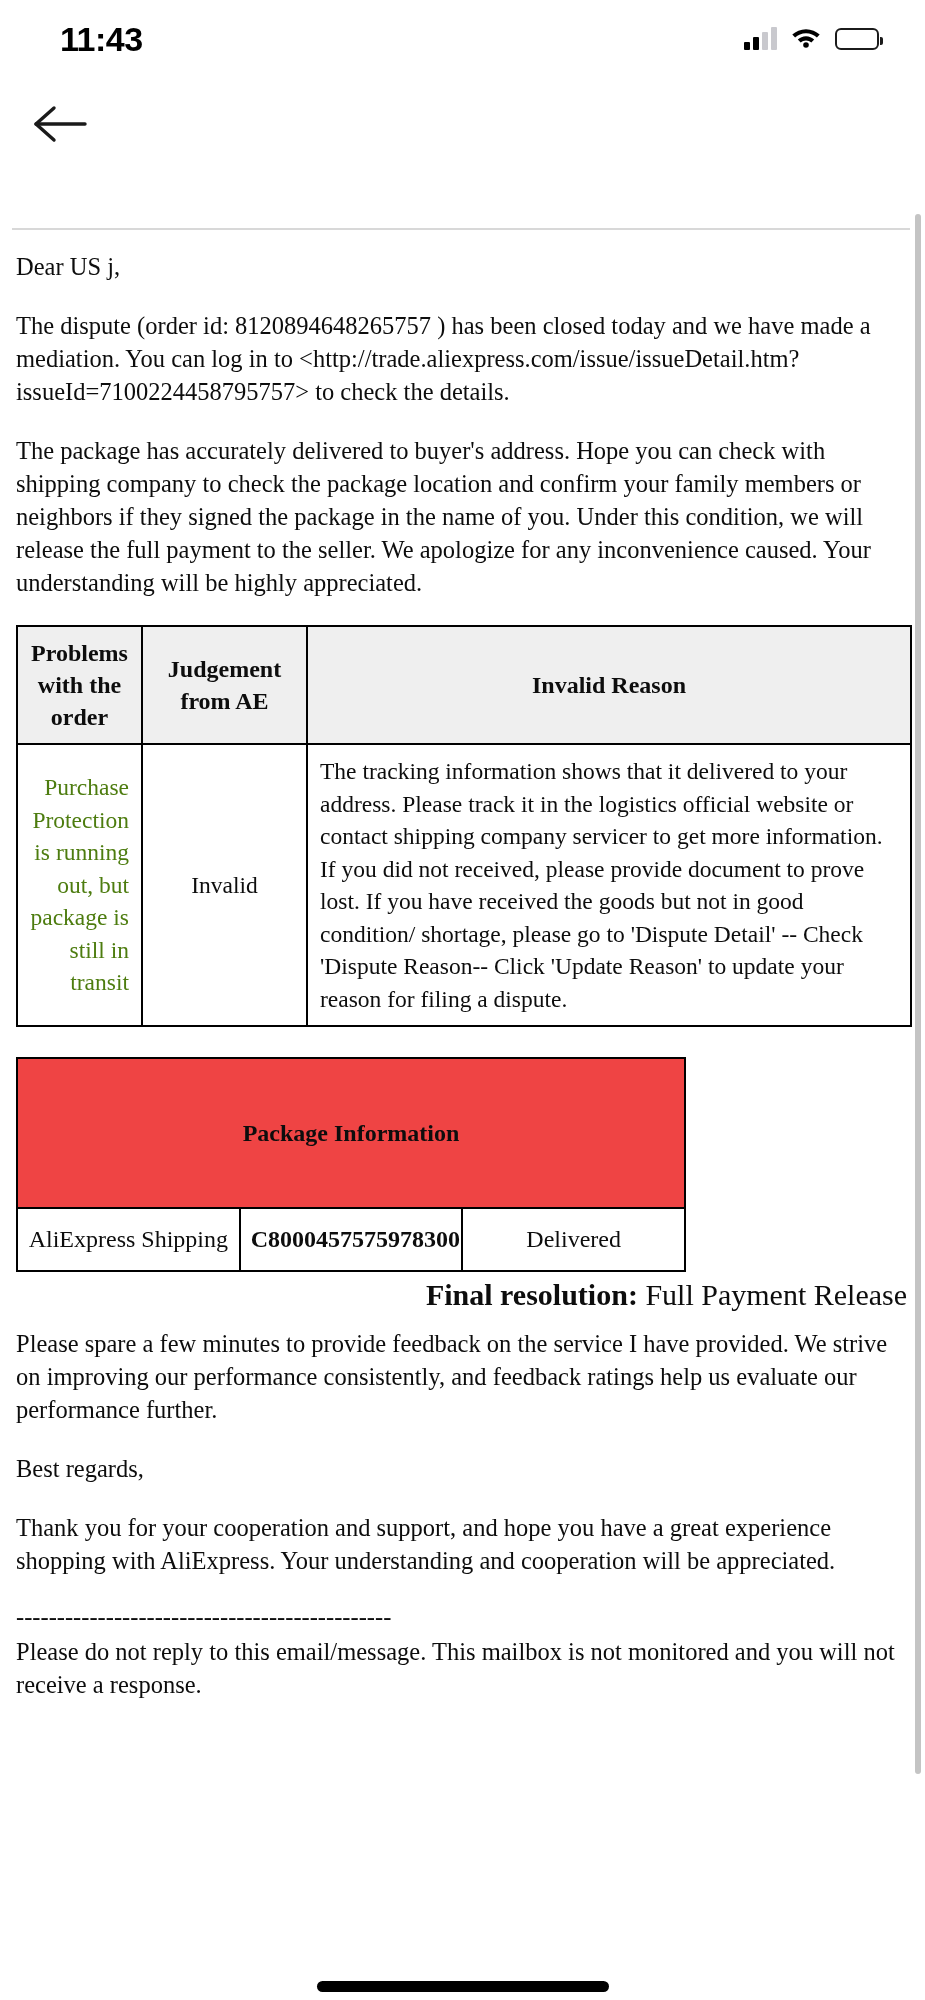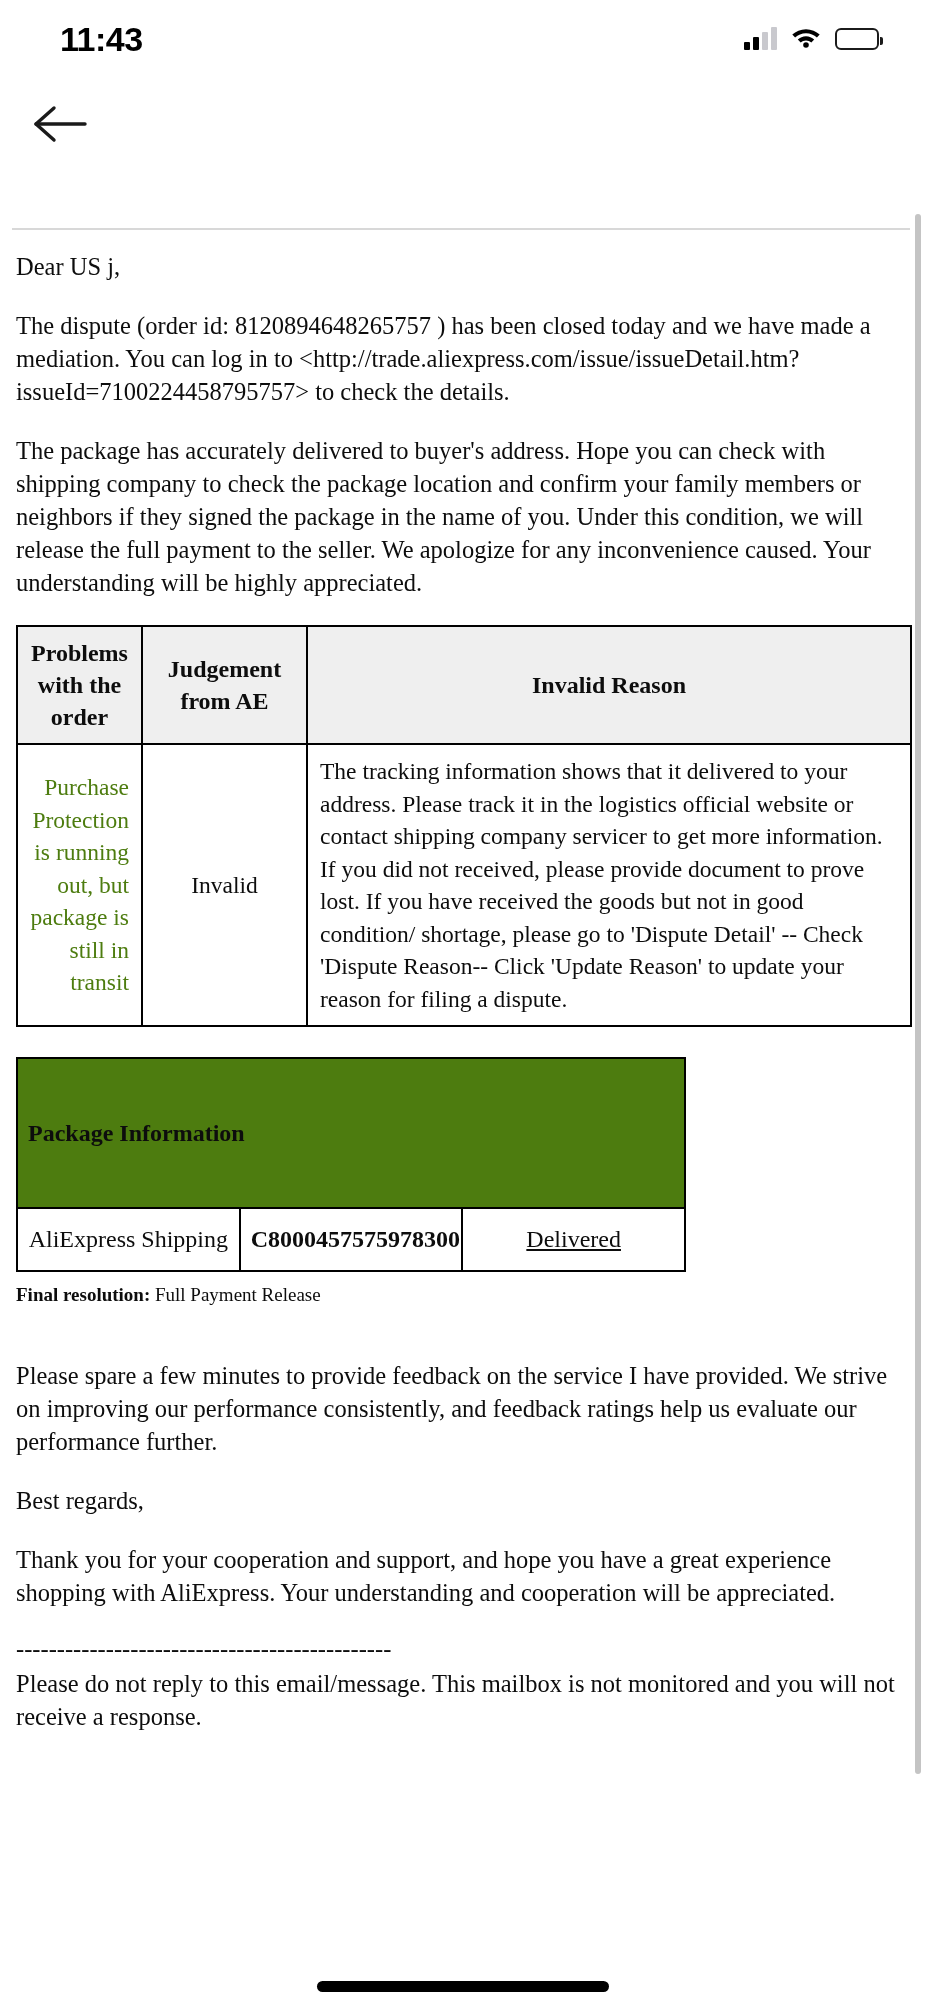--- a/index.html
+++ b/index.html
@@ -63,29 +63,29 @@
   .t-invalid td{ font-size:23.5px; line-height:32.5px; }
   .col-prob{ width:125px; }
   .col-judge{ width:165px; }
   .cell-red{ color:#4d7c0f; text-align:right; }
   .cell-center{ text-align:center; }
   .cell-reason{ text-align:left; }
 
   .t-pkg{ width:670px; margin:6px 0 0 0; table-layout:fixed; }
   .t-pkg th, .t-pkg td{ border:2.5px solid #000; }
   .t-pkg th{
-    background:#4d7c0f; text-align:left; font-weight:700;
+    background:#ef4444; text-align:center; font-weight:700;
     font-size:24px; height:150px; padding:0 10px;
   }
   .t-pkg td{ text-align:center; font-size:24px; padding:14px 10px; }
   .pk-c1{ width:262px; }
   .pk-c2{ width:272px;font-weight:bold; }
-  .pk-c3{ width:136px;text-decoration:underline; }
+  .pk-c3{ width:136px; }
 
-  .final-res{ margin:6px 0 48px 0; font-size:19px; line-height:33px; }
+  .final-res{ margin:6px 0 16px 0; font-size:30px; line-height:33px;text-align:right; }
   .final-res b{ font-weight:700; }
 
   .dashes{ margin:0 0 4px 0; font-size:24.5px; line-height:28px; letter-spacing:0px; }
 
   
   .scrollbar{
     position:absolute; right:4px; top:214px; width:6px; height:1560px;
     background:#c4c4c4; border-radius:3px;
   }
   

